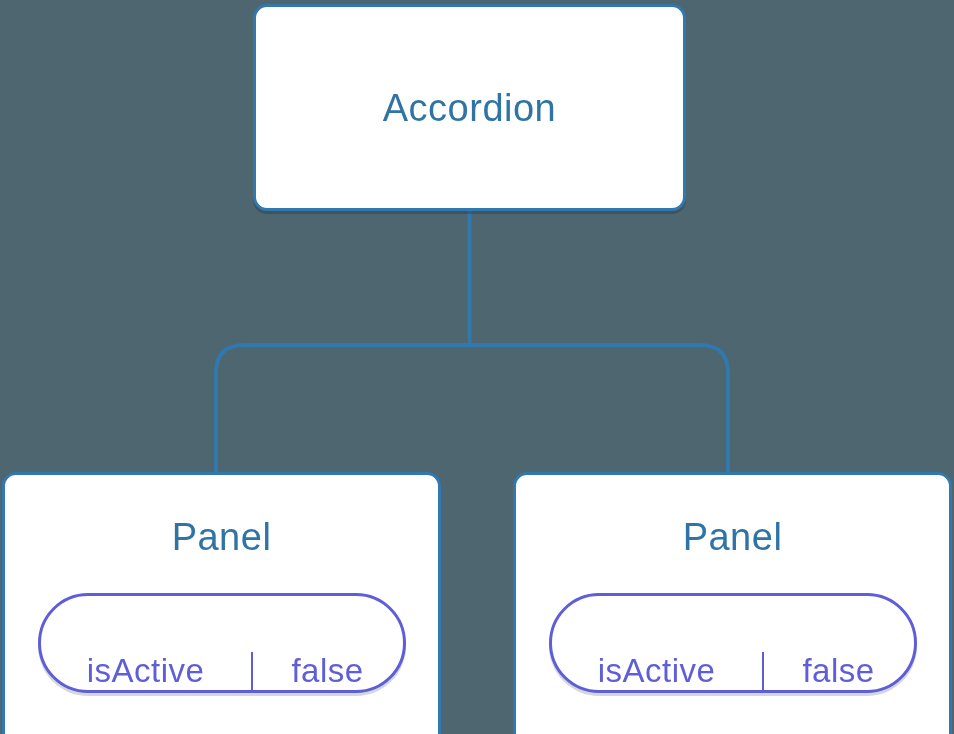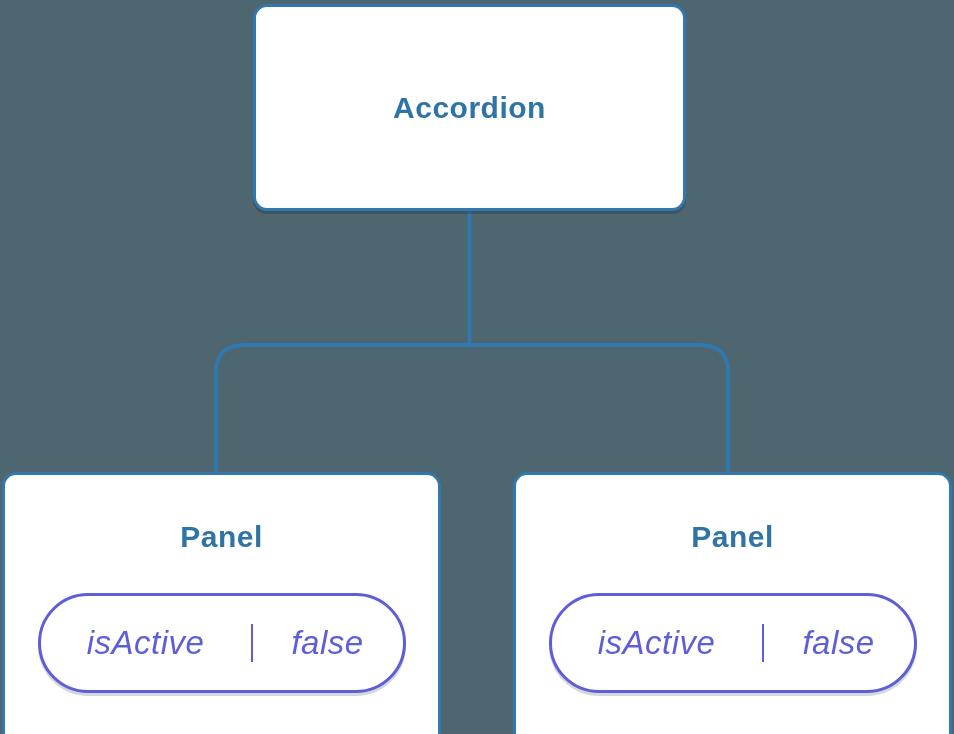--- a/index.html
+++ b/index.html
@@ -44,22 +44,22 @@
   .node-root {
     left: 253px; top: 4px;
     width: 433px; height: 207px;
     display: flex;
     align-items: center;
     justify-content: center;
   }
 
   .node-title {
     color: var(--node-text);
-    font-size: 30px;
-    font-weight: 700;
+    font-size: 38px;
+    font-weight: 400;
     letter-spacing: 0.5px;
     line-height: 44px;
   }
 
   .node-panel {
     top: 472px;
     width: 439px; height: 284px;
     display: flex;
     flex-direction: column;
     align-items: center;
@@ -69,24 +69,23 @@
   .node-panel.right { left: 513px; }
 
   .prop-pill {
     margin-top: 34px;
     width: 368px;
     height: 100px;
     border: 3px solid var(--prop);
     border-radius: 50px;
     background: var(--node-bg);
     display: flex;
-    align-items: center;
+    align-items: flex-end;
     overflow: hidden;
     box-shadow: 0 3px 0 rgba(20, 40, 55, 0.18);
-    font-style: italic;
   }
   .prop-cell {
     display: flex;
     align-items: center;
     justify-content: center;
     color: var(--prop);
     font-size: 33px;
     font-weight: 400;
     letter-spacing: 0.5px;
   }

